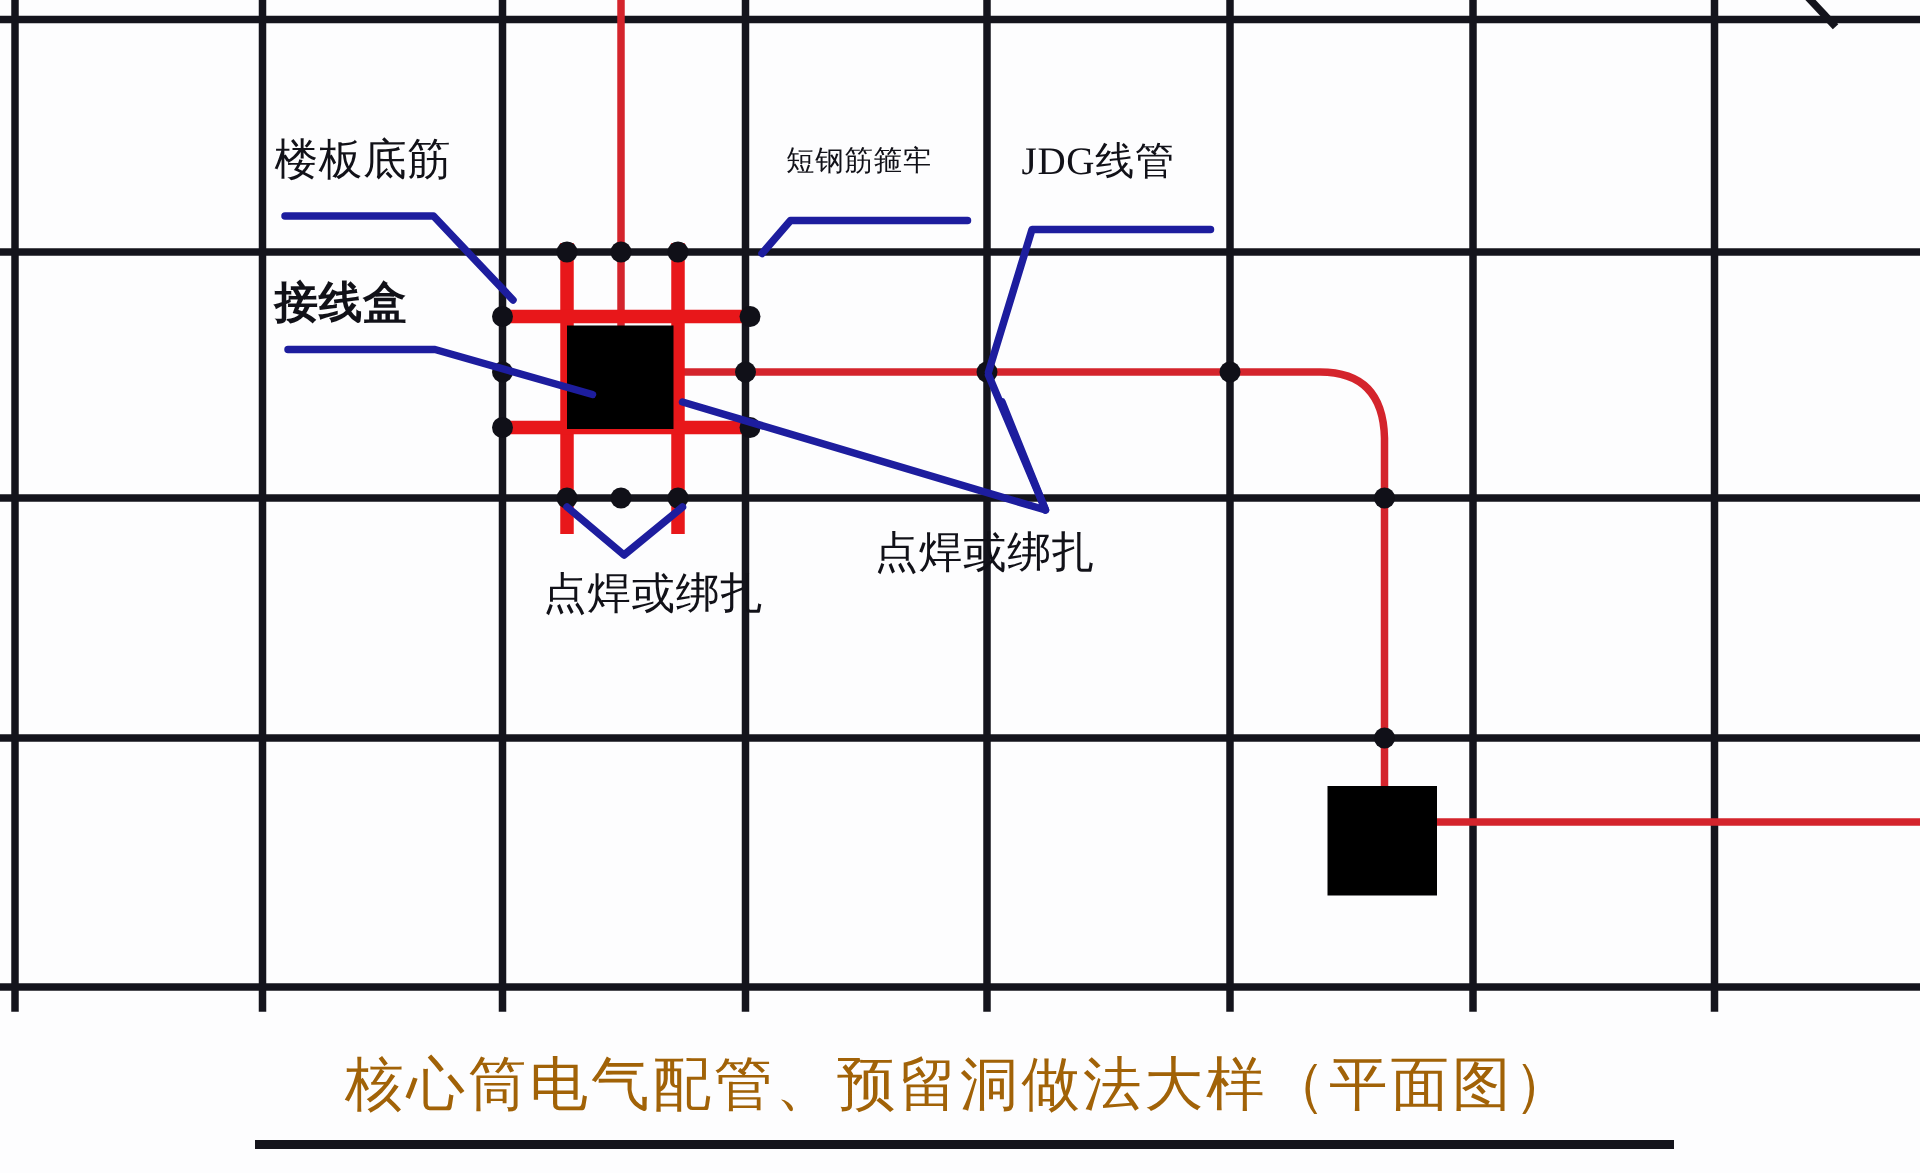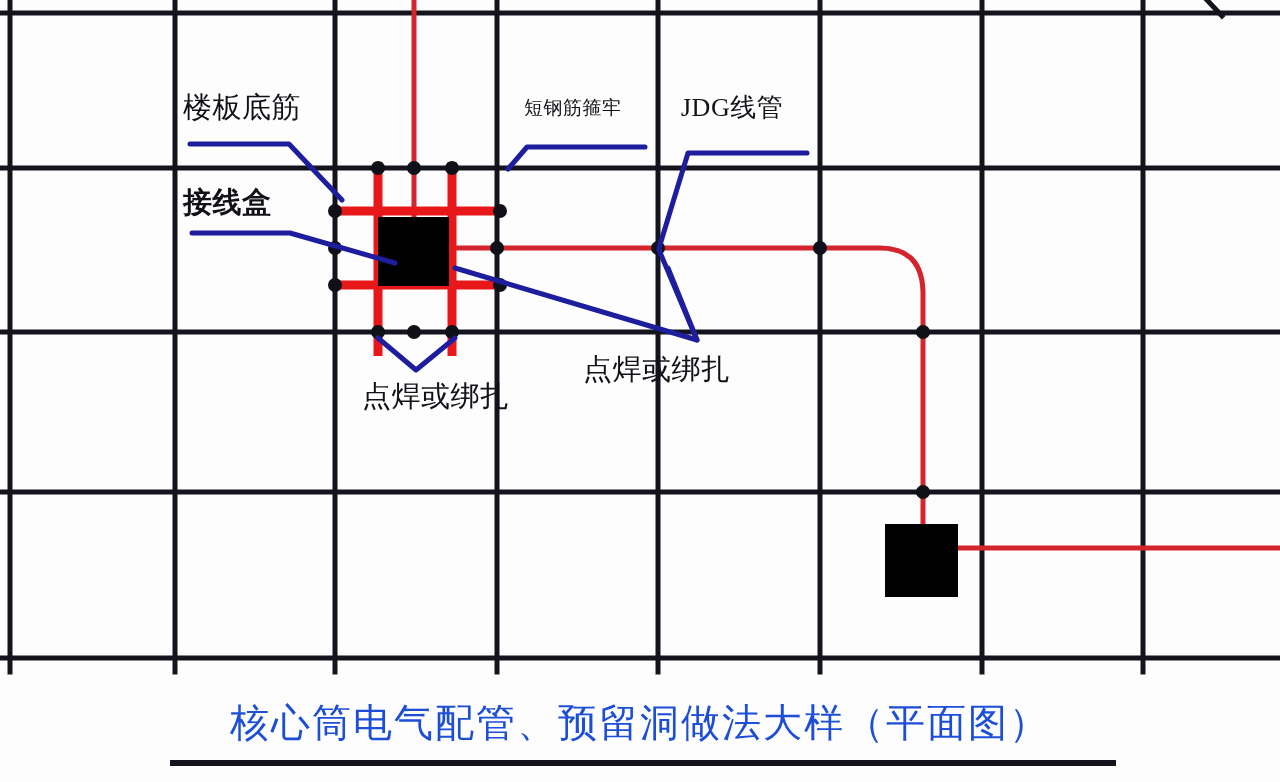--- a/index.html
+++ b/index.html
@@ -39,21 +39,21 @@
   .lbl-lg { font-size: 29px; }
   .lbl-md { font-size: 26px; }
   .lbl-sm { font-size: 19px; font-family: Liberation Sans, sans-serif; }
   #title {
     position: absolute;
     left: 0;
     top: 696px;
     width: 1280px;
     text-align: center;
     font-size: 39px;
-    color: #1d4ed8;
+    color: #a16207;
     font-family: "Liberation Serif", "DejaVu Serif", serif;
     letter-spacing: 2px;
     white-space: nowrap;
   }
 </style>
 </head>
 <body>
 
 <div id="root">
 

